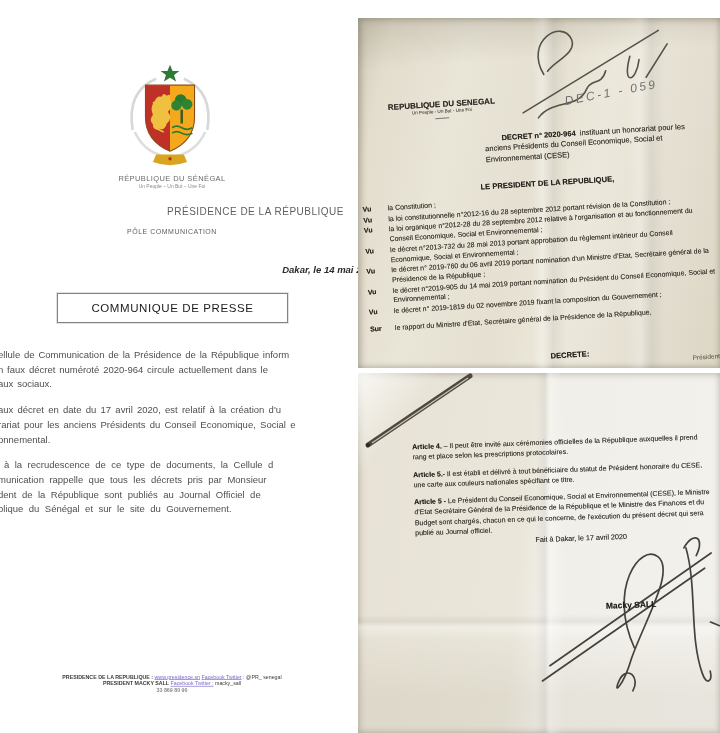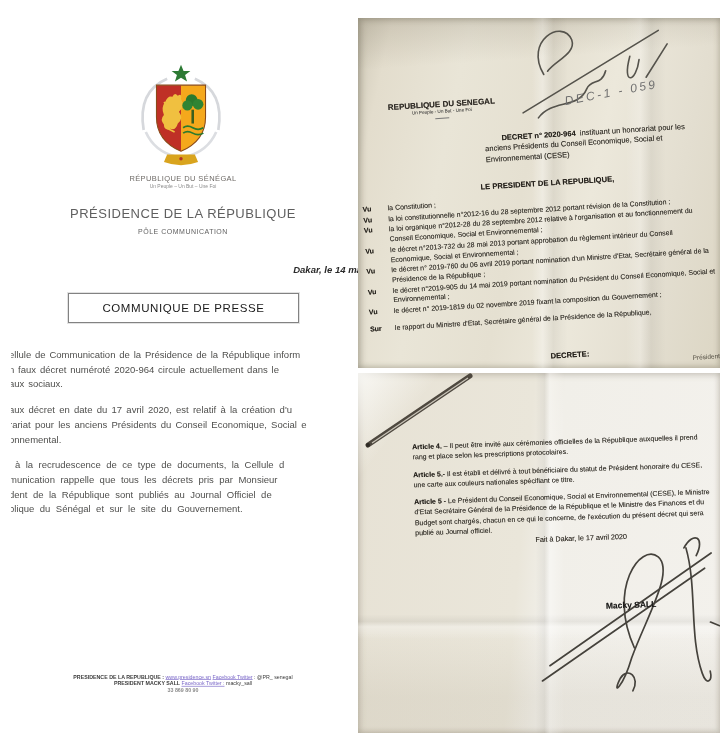--- a/index.html
+++ b/index.html
@@ -1,25 +1,25 @@
 <!DOCTYPE html>
 <html><head>
 <meta charset="utf-8">
 <style>
   html,body{margin:0;padding:0;background:#fff;}
   .canvas{position:relative;width:720px;height:733px;overflow:hidden;background:#ffffff;
           font-family:"Liberation Sans", sans-serif;}
 
   
-  .press{position:absolute;left:11px;top:0;width:390px;height:733px;background:#ffffff;overflow:hidden;}
+  .press{position:absolute;left:0;top:0;width:390px;height:733px;background:#ffffff;overflow:hidden;}
   .arms{position:absolute;left:122px;top:60px;width:96px;height:110px;}
   .phead{position:absolute;left:0;width:344px;text-align:center;color:#6b6b6b;}
   .country-l{top:174px;font-size:7.5px;letter-spacing:.4px;color:#6e6a66;}
   .motto-l{top:184px;font-size:8px;transform:scale(.62);transform-origin:top center;color:#8a8a8a;}
-  .presid-l{top:206px;font-size:13px;letter-spacing:.5px;color:#5f5f5f;}
+  .presid-l{top:206px;font-size:10px;letter-spacing:.5px;color:#5f5f5f;text-align:right;}
   .pole-l{top:228px;font-size:7px;letter-spacing:.5px;color:#5f5f5f;}
   .dateline{position:absolute;left:120px;top:264px;width:252px;text-align:right;
             font-weight:bold;font-style:italic;font-size:9.5px;color:#2a2a2a;}
   .titlebox{position:absolute;left:57px;top:293px;width:229px;height:28px;
             border:1.5px solid #828282;box-shadow:0 0 0 1px #e2e2e2;
             display:flex;align-items:center;justify-content:center;}
   .titlebox span{font-weight:normal;font-size:11.5px;letter-spacing:.6px;color:#1a1a1a;}
   .pbody{position:absolute;left:-2px;top:348px;width:374px;color:#4f4f4d;font-size:9.5px;}
   .ppara{margin-bottom:11px;}
   .pline{line-height:14.7px;white-space:nowrap;}

